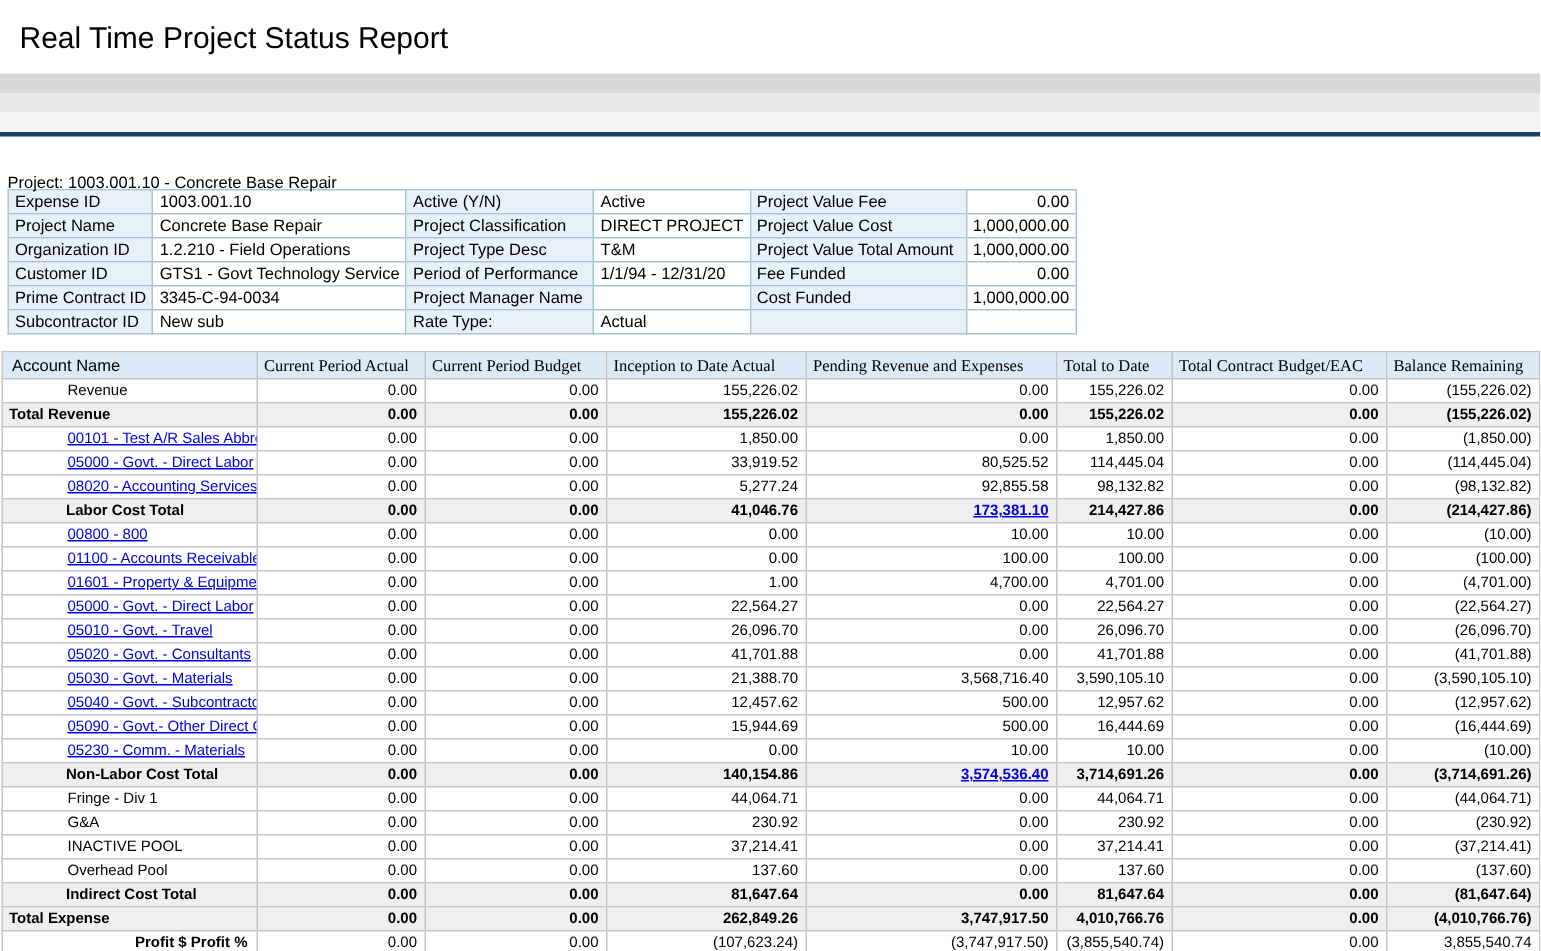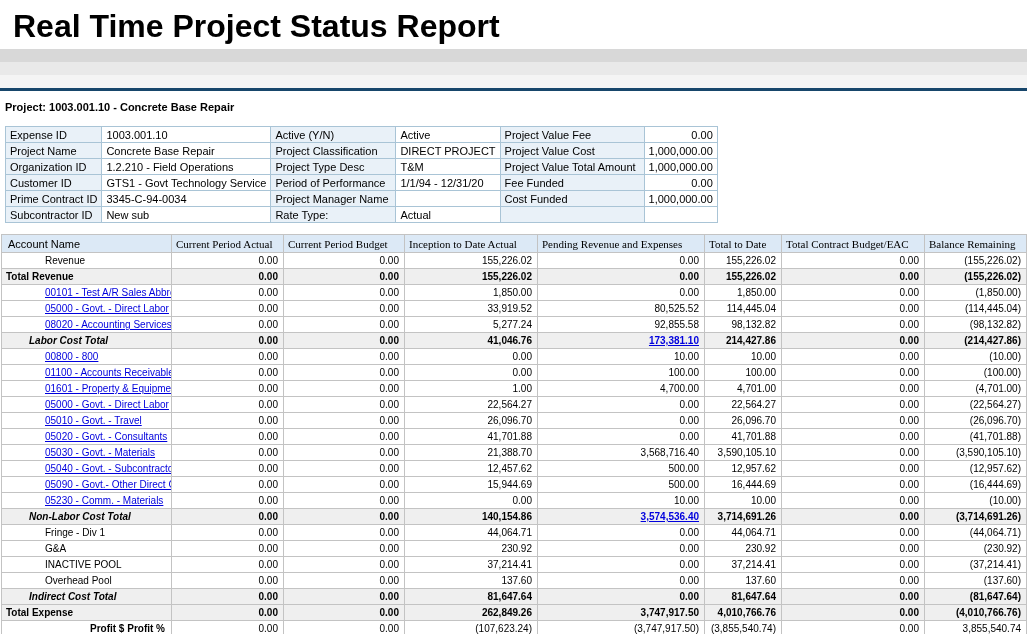--- a/index.html
+++ b/index.html
@@ -4,27 +4,27 @@
 <style>
   :root{
     --rule:#17466b; --link:#0000dd; --header-bg:#dce9f6; --info-label-bg:#e9f1f8;
     --total-bg:#efefef; --bar1:#d8d8d8; --bar2:#e9e9e9; --bar3:#f4f4f4;
     --grid:#c3c3c3; --info-grid:#a9c4d6;
   }
   *{box-sizing:border-box;}
   html,body{margin:0;padding:0;background:#fff;}
   .page{width:1027px;height:634px;overflow:hidden;background:#fff;
         font-family:"Liberation Sans",sans-serif;color:#000;}
-  .title{font-size:32px;font-weight:bold;margin:0;padding:11px 0 0 13px;line-height:30px;height:49px;}
+  .title{font-size:20px;font-weight:normal;margin:0;padding:11px 0 0 13px;line-height:30px;height:49px;}
   .bar{width:100%;height:13px;}
   .bar1{background:var(--bar1);}
   .bar2{background:var(--bar2);}
   .bar3{background:var(--bar3);}
   .rule{width:100%;height:3px;background:var(--rule);}
-  .project-line{font-size:11px;font-weight:bold;padding:10px 0 0 5px;height:32px;}
+  .project-line{font-size:11px;font-weight:normal;padding:25px 0 0 5px;height:32px;}
 
   table{border-collapse:collapse;table-layout:fixed;}
   td,th{overflow:hidden;}
 
   
   .info{margin:3px 0 0 5px;font-size:11px;}
   .info td{border:1px solid var(--info-grid);height:16px;padding:0 4px;white-space:nowrap;}
   .info .ilabel{background:var(--info-label-bg);}
   .info .ivalue{background:#fff;}
   .info .num{text-align:right;}
@@ -36,21 +36,21 @@
            font-size:11px;height:18px;padding:0 4px;white-space:nowrap;}
   .main th.hacct{text-align:left;padding-left:6px;}
   .main th.hnum{text-align:left;font-family:Liberation Serif, serif;}
   .main td{border:1px solid var(--grid);height:13px;line-height:13px;padding:1px 5px;
            white-space:pre-line;}
   .main td.num{text-align:right;}
   .main td.acct{text-align:left;white-space:nowrap;}
   .r-detail td.acct{padding-left:43px;}
   .r-detail-link td.acct{padding-left:43px;}
   .r-subtotal td{background:var(--total-bg);font-weight:bold;}
-  .r-subtotal td.acct{padding-left:27px;font-style:italic;}
+  .r-subtotal td.acct{padding-left:42px;}
   .r-grandtotal td{background:var(--total-bg);font-weight:bold;margin-top:20px;}
   .r-grandtotal td.acct{padding-left:4px;}
   .r-profit td{vertical-align:top;line-height:13px;}
   .r-profit td.acct{text-align:right;font-weight:bold;padding-right:6px;}
   .c0{width:170px;} .c1{width:112px;} .c2{width:121px;} .c3{width:133px;}
   .c4{width:167px;} .c5{width:77px;} .c6{width:143px;} .c7{width:102px;}
   a{color:var(--link);text-decoration:underline;}
 </style>
 </head>
 <body>

